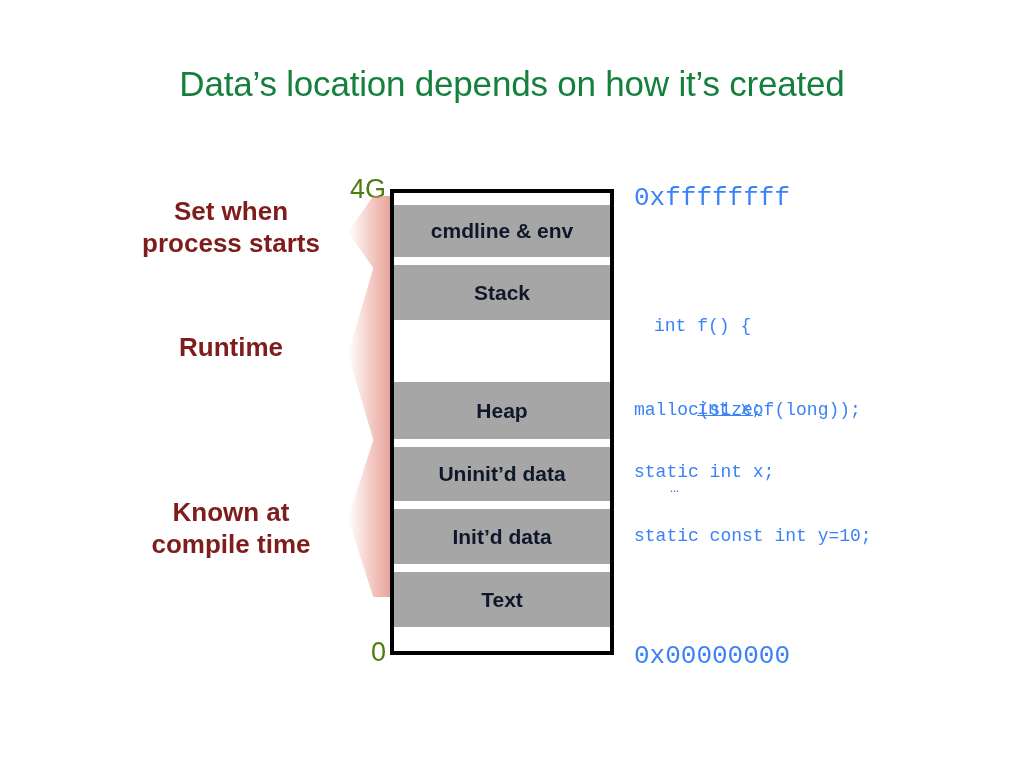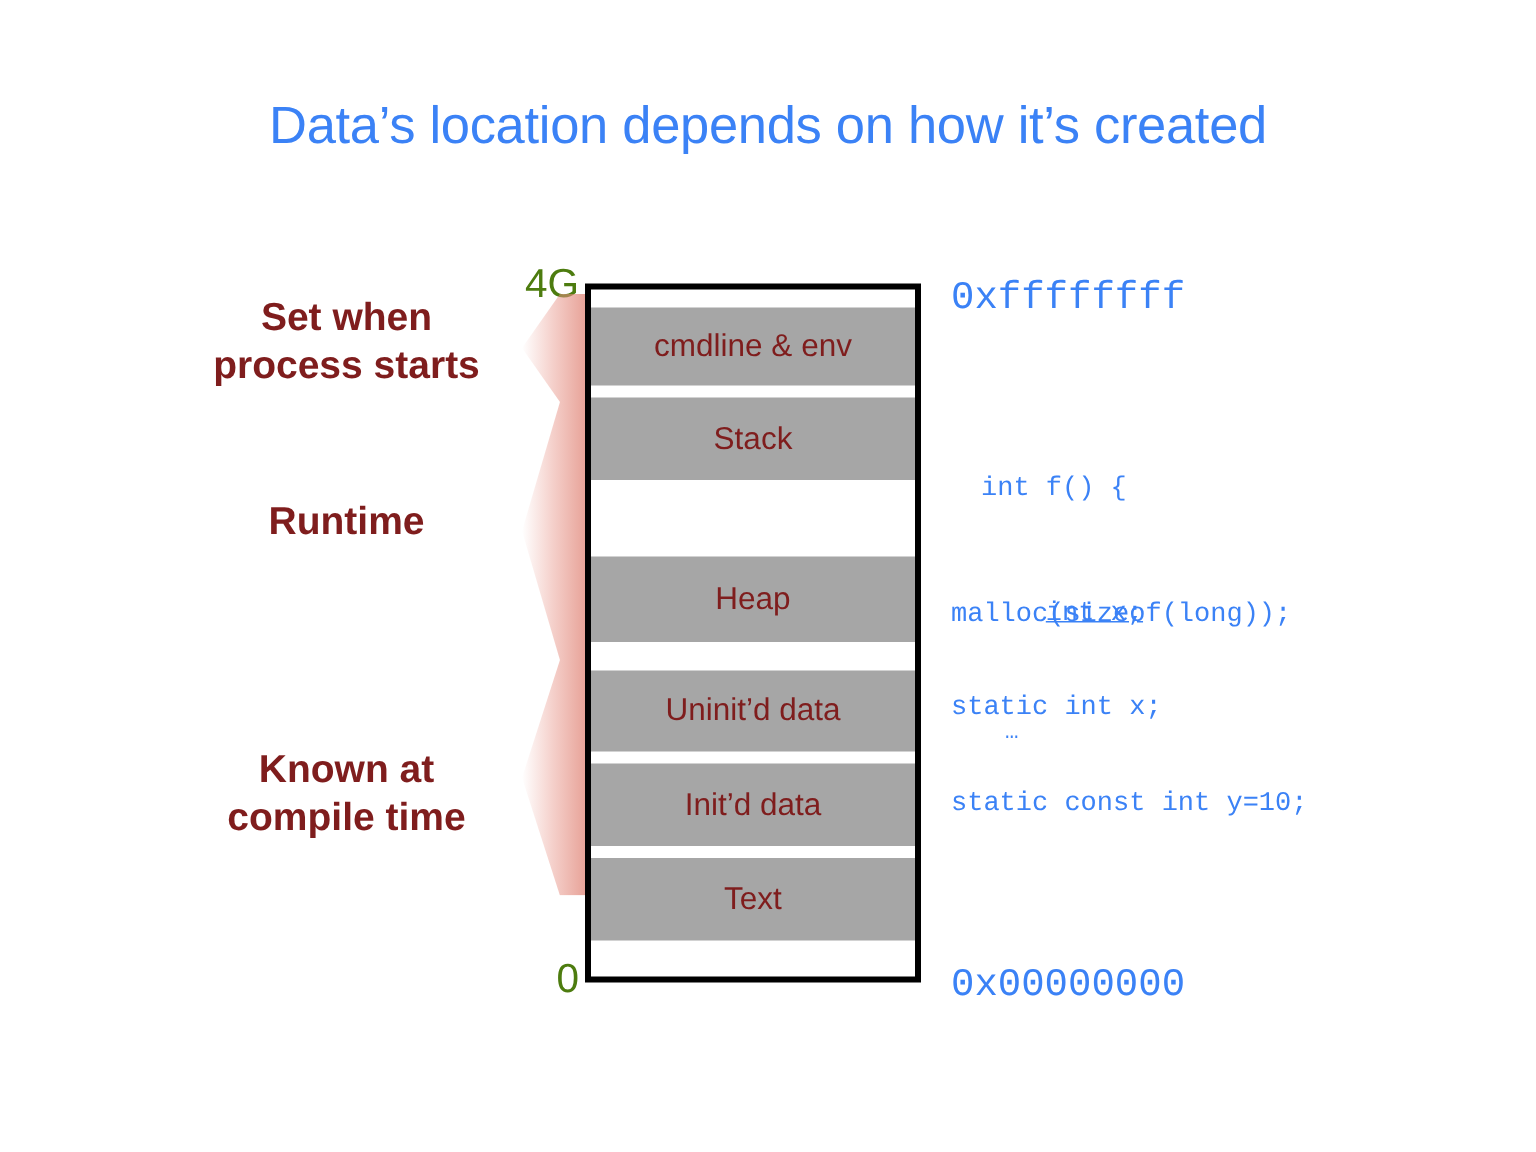--- a/index.html
+++ b/index.html
@@ -19,21 +19,21 @@
   
   #slide-title {
     position: absolute;
     left: 0;
     top: 64px;
     width: 1024px;
     text-align: center;
     font-size: 35px;
     font-weight: 400;
     letter-spacing: -0.2px;
-    color: #3b82f6;
+    color: #15803d;
     white-space: nowrap;
   }
 
   
   .phase-label {
     position: absolute;
     text-align: center;
     color: #7f1d1d;
     font-weight: bold;
     font-size: 26px;
@@ -104,22 +104,23 @@
     left: 0;
     width: 100%;
     background: #a6a6a6;
     display: flex;
     align-items: center;
     justify-content: center;
     box-sizing: border-box;
   }
   .mem-segment span {
     font-size: 21px;
-    color: #7f1d1d;
+    color: #0f172a;
     white-space: nowrap;
+    font-weight: bold;
   }
 
   
   .endpoint-label {
     position: absolute;
     font-size: 27px;
     color: #4d7c0f;
     text-align: right;
     white-space: nowrap;
   }
@@ -179,21 +180,21 @@
 <div id="memory-map">
 
   <div class="mem-segment" style="top:12px;height:52px;">
     <span>cmdline &amp; env</span>
   </div>
 
   <div class="mem-segment" style="top:72px;height:55px;">
     <span>Stack</span>
   </div>
 
-  <div class="mem-segment" style="top:178px;height:57px;">
+  <div class="mem-segment" style="top:189px;height:57px;">
     <span>Heap</span>
   </div>
 
   <div class="mem-segment" style="top:254px;height:54px;">
     <span>Uninit’d data</span>
   </div>
 
   <div class="mem-segment" style="top:379px;height:55px;">
     <span>Text</span>
   </div>

